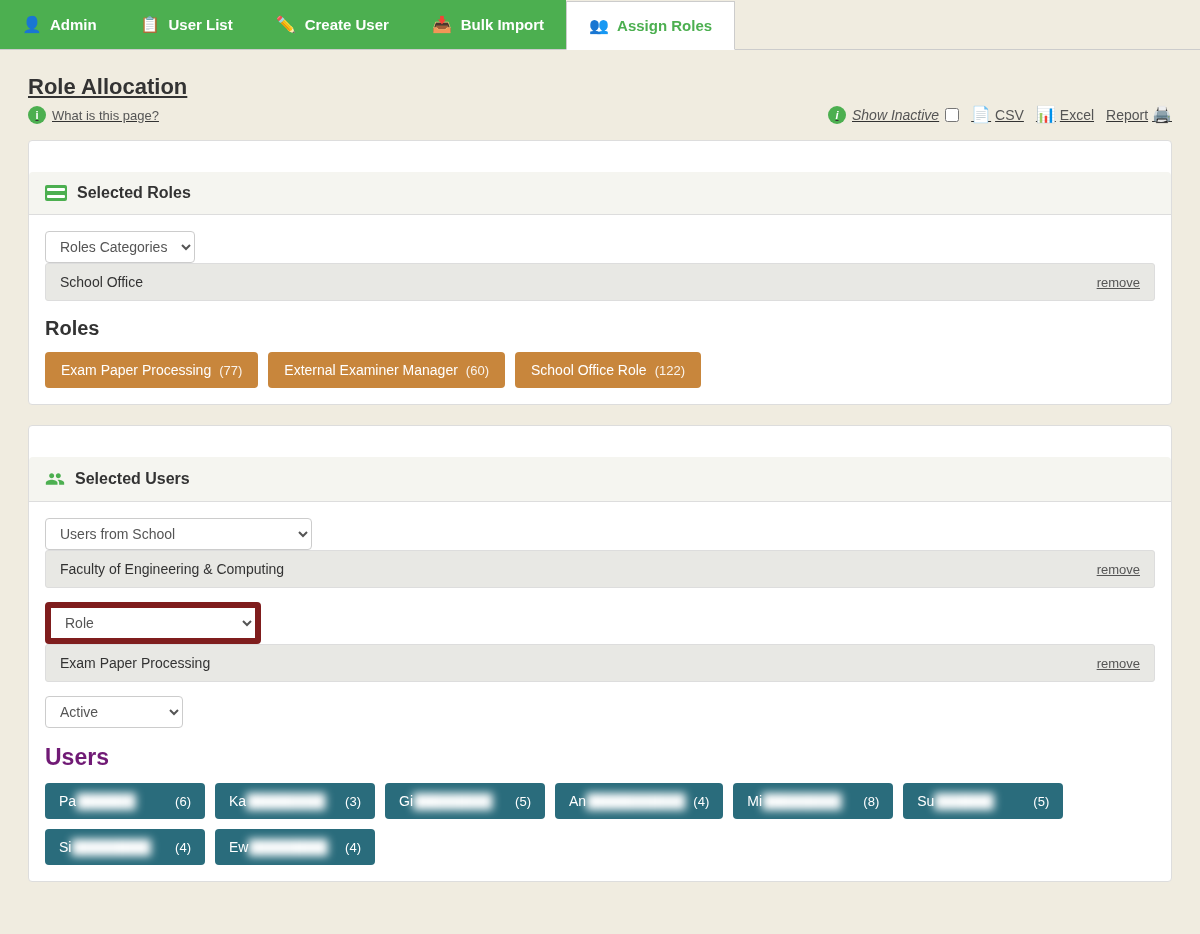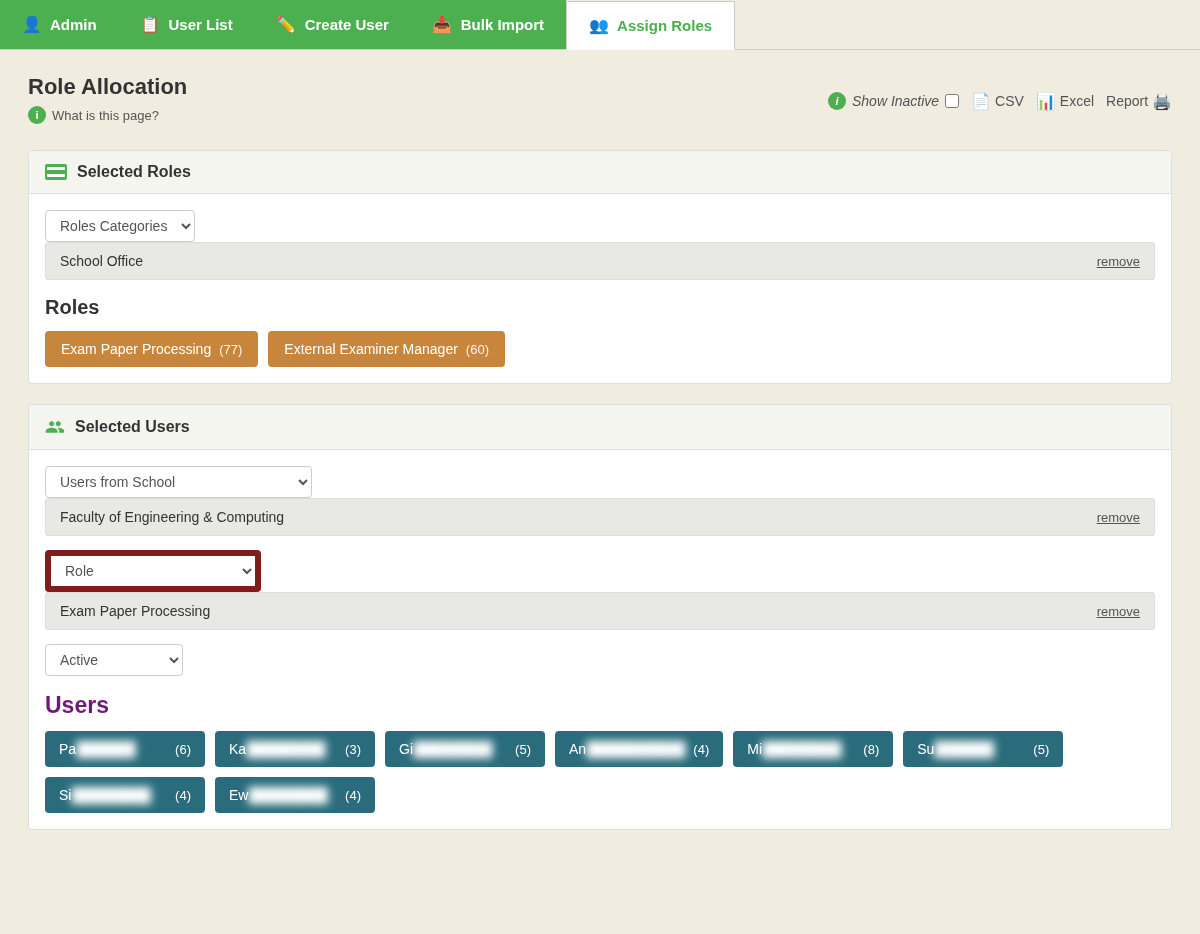--- a/index.html
+++ b/index.html
@@ -44,23 +44,24 @@
     }
 
     
     .main-content {
       padding: 24px 28px;
     }
 
     
     .page-title-row {
       display: flex;
-      align-items: center;
+      align-items: flex-end;
       justify-content: space-between;
-      margin-bottom: 26px;
+      margin-bottom: 16px;
+      text-decoration: underline;
     }
     .page-title-left h1 {
       font-size: 22px;
       font-weight: bold;
       color: #333;
       margin-bottom: 6px;
     }
     .page-help {
       display: flex;
       align-items: center;
@@ -115,20 +116,21 @@
       margin-bottom: 20px;
     }
     .section-header {
       display: flex;
       align-items: center;
       gap: 10px;
       padding: 12px 16px;
       background: #f5f5f0;
       border-bottom: 1px solid #ddd;
       border-radius: 4px 4px 0 0;
+      margin-top: 31px;
     }
     .section-header-icon {
       width: 22px;
       height: 16px;
       background: #4caf50;
       border-radius: 2px;
       position: relative;
     }
     .section-header-icon::before,
     .section-header-icon::after {
@@ -346,20 +348,24 @@
 
       <div class="role-badges">
         <div class="role-badge">
           <span>Exam Paper Processing</span>
           <span class="count">(77)</span>
         </div>
         <div class="role-badge">
           <span>External Examiner Manager</span>
           <span class="count">(60)</span>
         </div>
+        <div class="role-badge">
+          <span>School Office Role</span>
+          <span class="count">(122)</span>
+        </div>
       </div>
     </div>
   </div>
 
   <div class="section-card">
     <div class="section-header">
       <span class="user-section-icon">
         <svg viewBox="0 0 24 24" xmlns="http://www.w3.org/2000/svg">
           <path d="M16 11c1.66 0 2.99-1.34 2.99-3S17.66 5 16 5c-1.66 0-3 1.34-3 3s1.34 3 3 3zm-8 0c1.66 0 2.99-1.34 2.99-3S9.66 5 8 5C6.34 5 5 6.34 5 8s1.34 3 3 3zm0 2c-2.33 0-7 1.17-7 3.5V19h14v-2.5c0-2.33-4.67-3.5-7-3.5zm8 0c-.29 0-.62.02-.97.05 1.16.84 1.97 1.97 1.97 3.45V19h6v-2.5c0-2.33-4.67-3.5-7-3.5z"></path>
         </svg>

